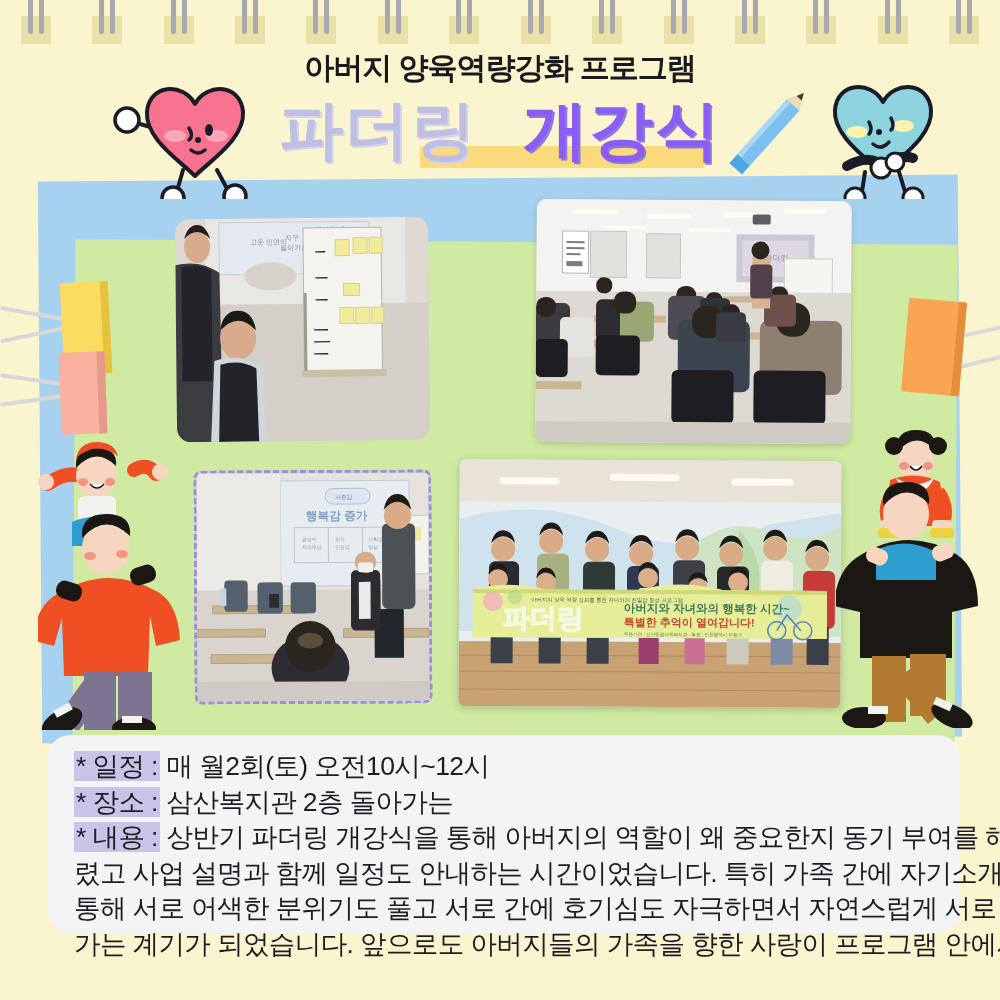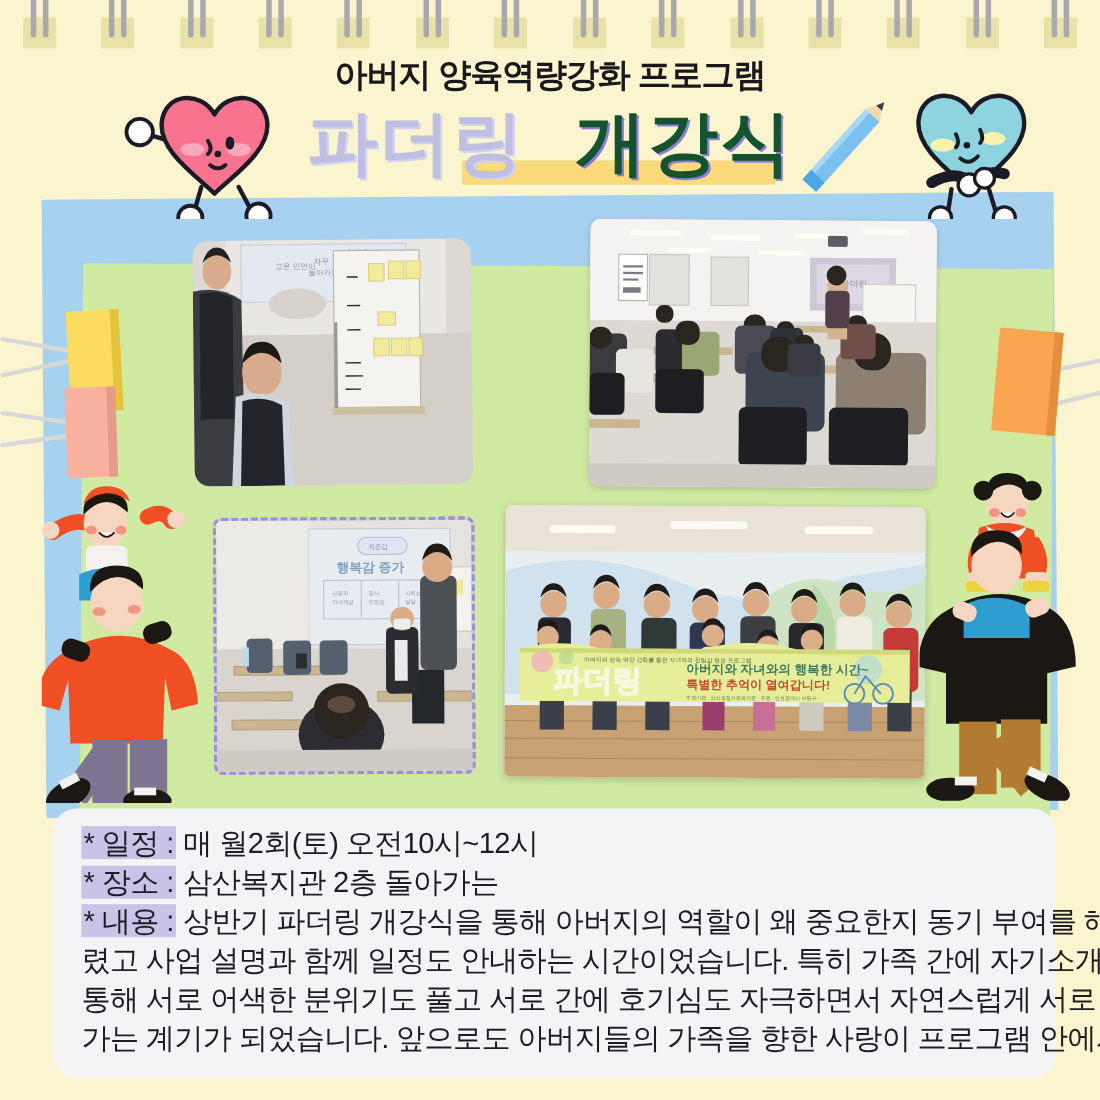--- a/index.html
+++ b/index.html
@@ -45,21 +45,21 @@
   }
   .main-title {
     position: absolute; top: 55px; left: 0; width: 1000px;
     text-align: center;
     font-size: 64px; font-weight: bold;
     letter-spacing: 2px;
     line-height: 70px;
     white-space: nowrap;
   }
   .mt-a { color: #bfbfe4; text-shadow: 2px 2px 0 #d3d3ee; }
-  .mt-b { color: #14532d; text-shadow: 2px 2px 0 #8a7ddb; }
+  .mt-b { color: #8b5cf6; text-shadow: 2px 2px 0 #8a7ddb; }
 
   
   .pencil { position: absolute; top: 86px; left: 700px; width: 120px; height: 110px; }
 
   
   .mascot { position: absolute; }
   .mascot-left  { top: 74px;  left: 105px;  width: 190px; height: 125px; }
   .mascot-right { top: 74px;  left: 795px;  width: 190px; height: 125px; }
 
   
@@ -106,21 +106,21 @@
   .photo svg { display: block; width: 100%; height: 100%; }
 
   
   .fam { position: absolute; }
   .fam-left  { top: 440px; left: 38px;  width: 160px; height: 290px; }
   .fam-right { top: 428px; left: 836px; width: 150px; height: 300px; }
 
   
   .text-card {
     position: absolute; top: 735px; left: 48px;
-    width: 912px; height: 245px;
+    width: 912px; height: 198px;
     background: #f4f4f6;
     border-radius: 22px;
     padding: 14px 22px 10px 26px;
   }
   .tline {
     font-size: 26.5px;
     line-height: 35.5px;
     color: #1c1c22;
     letter-spacing: -0.6px;
     white-space: nowrap;

